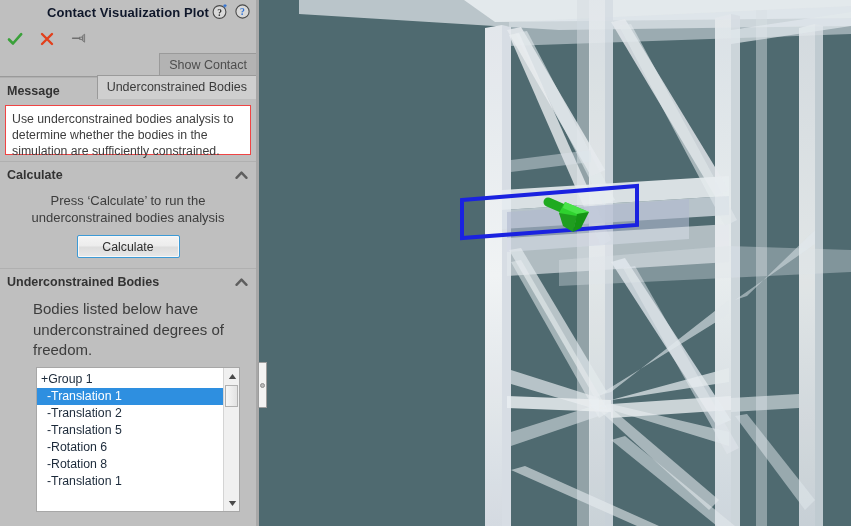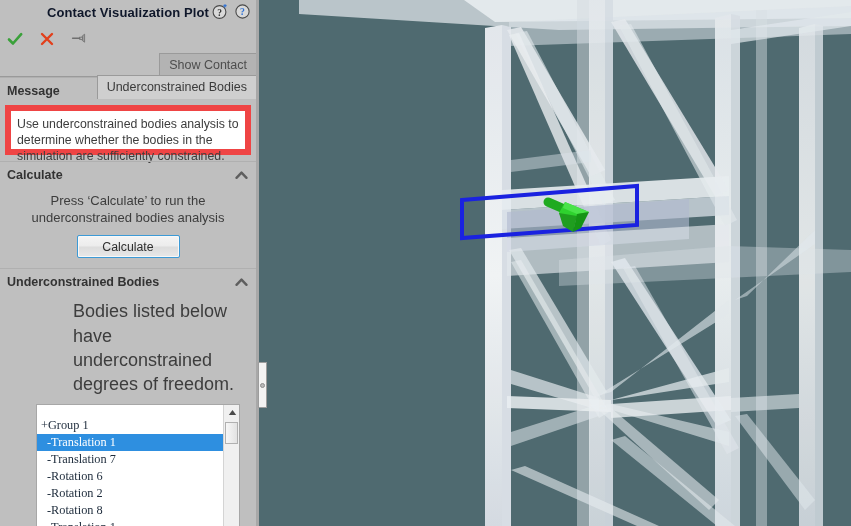--- a/index.html
+++ b/index.html
@@ -139,21 +139,21 @@
     flex: 1;
   }
   .chevron {
     width: 17px;
     height: 17px;
   }
 
   .msg-box {
     margin: 1px 5px 0 5px;
     background: #ffffff;
-    border: 6px solid #ef4444;
+    border: 1px solid #ef4444;
     padding: 5px 6px 6px 6px;
     font-size: 12.3px;
     color: #3d3d3d;
     line-height: 1.32;
     height: 50px;
     box-sizing: border-box;
   }
 
   .calc-hint {
     text-align: center;
@@ -175,44 +175,42 @@
     background: linear-gradient(to bottom, #f4f4f4 0%, #ececec 48%, #dcdcdc 52%, #e8e8e8 100%);
     box-shadow: inset 0 0 0 1px #f8f8f8;
     font-size: 12.3px;
     color: #2f2f2f;
     font-family: "Liberation Sans", sans-serif;
     cursor: default;
     padding: 0;
   }
 
   .ub-hint {
-    font-size: 18px;
+    font-size: 15px;
     color: #3d3d3d;
     line-height: 1.35;
     padding: 4px 10px 0 33px;
-    margin-left: 40px;
   }
 
   
   .listbox-wrap {
     margin: 7px 0 0 36px;
     width: 204px;
     height: 145px;
     background: #ffffff;
     border: 1px solid #a7a7a7;
     box-sizing: border-box;
     display: flex;
     position: relative;
     overflow: hidden;
   }
   .list-items {
     flex: 1;
-    padding: 12px 0 0 0;
+    padding: 3px 0 0 0;
     overflow: hidden;
-    font-family: Liberation Serif, serif;
   }
   .list-row {
     height: 17px;
     line-height: 17px;
     font-size: 12.3px;
     color: #1c2a3a;
     white-space: nowrap;
     padding-left: 4px;
     box-sizing: border-box;
   }
@@ -359,23 +357,23 @@
         <svg class="chevron" viewBox="0 0 17 17">
           <path d="M3.5 10.8 L8.5 5.6 L13.5 10.8" fill="none" stroke="#5e5e5e" stroke-width="2.4" stroke-linecap="round" stroke-linejoin="round"></path>
         </svg>
       </div>
       <div class="ub-hint">Bodies listed below have underconstrained degrees of freedom.</div>
 
       <div class="listbox-wrap">
         <div class="list-items" id="list-items">
             <div class="list-row">+Group 1</div>
             <div class="list-row child selected">-Translation 1</div>
-            <div class="list-row child">-Translation 7</div>
+            <div class="list-row child">-Translation 2</div>
+            <div class="list-row child">-Translation 5</div>
             <div class="list-row child">-Rotation 6</div>
-            <div class="list-row child">-Rotation 2</div>
             <div class="list-row child">-Rotation 8</div>
             <div class="list-row child">-Translation 1</div>
           </div>
         <div class="scrollbar">
           <div class="sb-arrow up">
             <svg width="9" height="7" viewBox="0 0 9 7">
                 <path d="M4.5 1 L8.2 6 L0.8 6 Z" fill="#4a4a4a"></path>
               </svg>
           </div>
           <div class="sb-thumb"></div>

